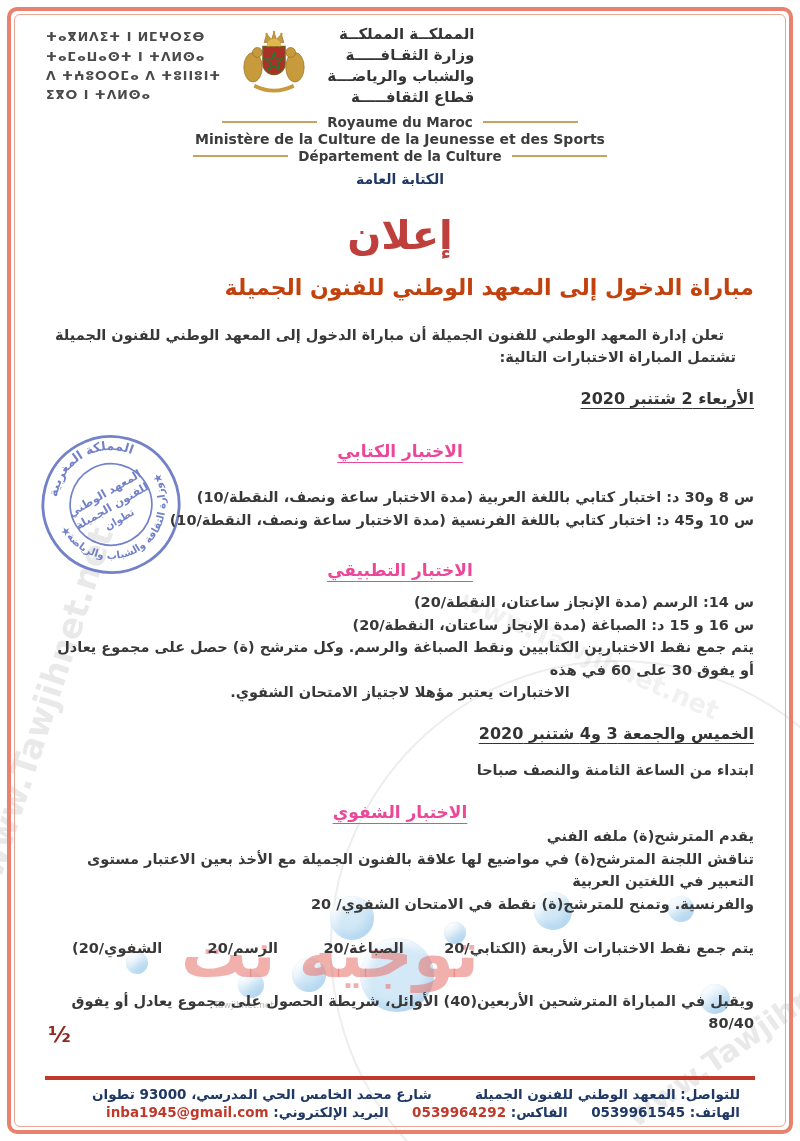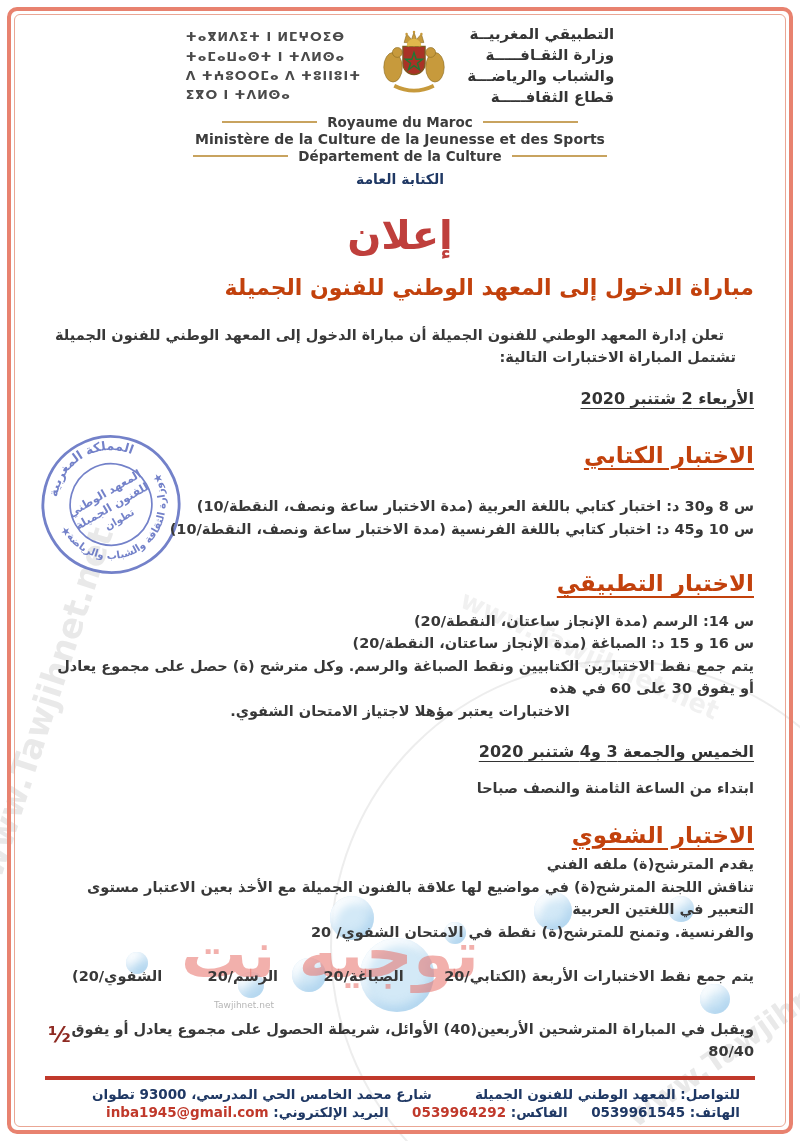--- a/index.html
+++ b/index.html
@@ -21,39 +21,39 @@
   .wm-ghost{position:absolute;color:rgba(120,120,120,0.16);font-weight:bold;white-space:nowrap;}
   .wm-ghost.g1{left:-30px;top:870px;font-size:34px;transform:rotate(-72deg);transform-origin:left top;}
   .wm-ghost.g2{left:620px;top:1105px;font-size:30px;transform:rotate(-35deg);transform-origin:left top;}
   .wm-ghost.g3{left:450px;top:640px;font-size:26px;transform:rotate(24deg);color:rgba(140,140,140,0.12);}
 
   
   .stamp{position:absolute;left:26px;top:412px;z-index:1;opacity:0.85;}
 
   
   .content{position:absolute;top:16px;left:46px;right:46px;z-index:2;color:#3a3a3a;}
-  .header-top{display:flex;justify-content:center;align-items:center;gap:16px;margin-top:8px;direction:ltr;}
+  .header-top{display:flex;justify-content:flex-start;align-items:center;gap:16px;margin-top:8px;direction:ltr;}
   .tifinagh{font-size:12.5px;font-weight:bold;color:#4a4a4a;letter-spacing:1px;line-height:1.55;text-align:left;white-space:pre-line;}
   .arabic-head{direction:rtl;font-size:15px;font-weight:bold;color:#343434;line-height:1.4;text-align:right;}
   .fr-line{display:flex;align-items:center;justify-content:center;gap:10px;direction:ltr;}
   .gold-line{width:95px;height:2px;background:#c8a35f;}
   .fr-text{font-size:13.5px;font-weight:bold;color:#3c3c3c;}
   .fr-mid{text-align:center;font-size:14px;font-weight:bold;color:#3c3c3c;margin:1px 0;}
   .navy{color:#1f3864;}
   .secretariat{text-align:center;font-size:14px;font-weight:bold;margin-top:7px;direction:rtl;}
   .institute-l{text-align:center;font-size:15px;font-weight:bold;direction:rtl;}
 
   .title-main{text-align:center;color:#bf3f3c;font-size:40px;font-weight:bold;margin-top:26px;direction:rtl;line-height:1.1;}
   .title-sub{text-align:right;color:#c2410c;font-size:22px;font-weight:bold;margin-top:18px;direction:rtl;}
 
   .body-ar{direction:rtl;font-size:14.5px;font-weight:bold;color:#383838;line-height:1.55;}
   .p-indent{text-indent:30px;margin-top:24px;}
   .p-indent2{text-indent:18px;}
   .date-h{font-size:16px;font-weight:bold;text-decoration:underline;text-underline-offset:4px;margin-top:18px;color:#333;}
-  .sec-h{font-size:23px;font-weight:bold;text-decoration:underline;text-underline-offset:5px;color:#c2410c;}
+  .sec-h{text-align:center;font-size:17px;font-weight:bold;text-decoration:underline;text-underline-offset:5px;color:#ec4899;}
   .mt8{margin-top:8px;} .mt12{margin-top:12px;} .mt18{margin-top:18px;} .mt22{margin-top:22px;}
   .mt26{margin-top:26px;} .mt30{margin-top:30px;}
   .center{text-align:center;}
   .pre{white-space:pre-wrap;}
   .red{color:#c0392b;}
 
   .page-number{position:absolute;left:48px;top:1022px;z-index:2;color:#8e2a22;font-size:22px;font-weight:bold;}
 
   
   .footer-rule{position:absolute;left:45px;right:45px;top:1076px;height:3.5px;background:#c0392b;z-index:2;}
@@ -127,21 +127,21 @@
         <circle cx="33" cy="38" r="8" fill="#c79a3c" stroke="#8a6a23" stroke-width="1"></circle>
         <ellipse cx="94" cy="62" rx="15" ry="24" fill="#c79a3c" stroke="#8a6a23" stroke-width="1"></ellipse>
         <circle cx="87" cy="38" r="8" fill="#c79a3c" stroke="#8a6a23" stroke-width="1"></circle>
         <path d="M42,28 h36 v28 a18,18 0 0 1 -36,0 z" fill="#a93226" stroke="#7a5a1e" stroke-width="2"></path>
         <path d="M48,28 a12,12 0 0 1 24,0 z" fill="#e0b84c"></path>
         <path d="M60,28 l0,-6 M52,28 l-3,-5 M68,28 l3,-5" stroke="#e0b84c" stroke-width="2"></path>
         <polygon points="60,38 63.5,49 74,49 65.5,55.5 69,66 60,59.5 51,66 54.5,55.5 46,49 56.5,49" fill="none" stroke="#1e7a34" stroke-width="2.2"></polygon>
         <path d="M28,92 q32,16 64,0" fill="none" stroke="#c79a3c" stroke-width="6"></path>
       </svg>
       <div class="arabic-head">
-        <div>التطبيقي المغربيــة</div>
+        <div>المملكــة المملكــة</div>
         <div>وزارة الثقـافـــــة</div>
         <div>والشباب والرياضـــة</div>
         <div>قطاع الثقافـــــة</div>
       </div>
     </div>
 
     <div class="fr-line" style="margin-top:6px;">
       <div class="gold-line"></div>
       <div class="fr-text">Royaume du Maroc</div>
       <div class="gold-line"></div>

